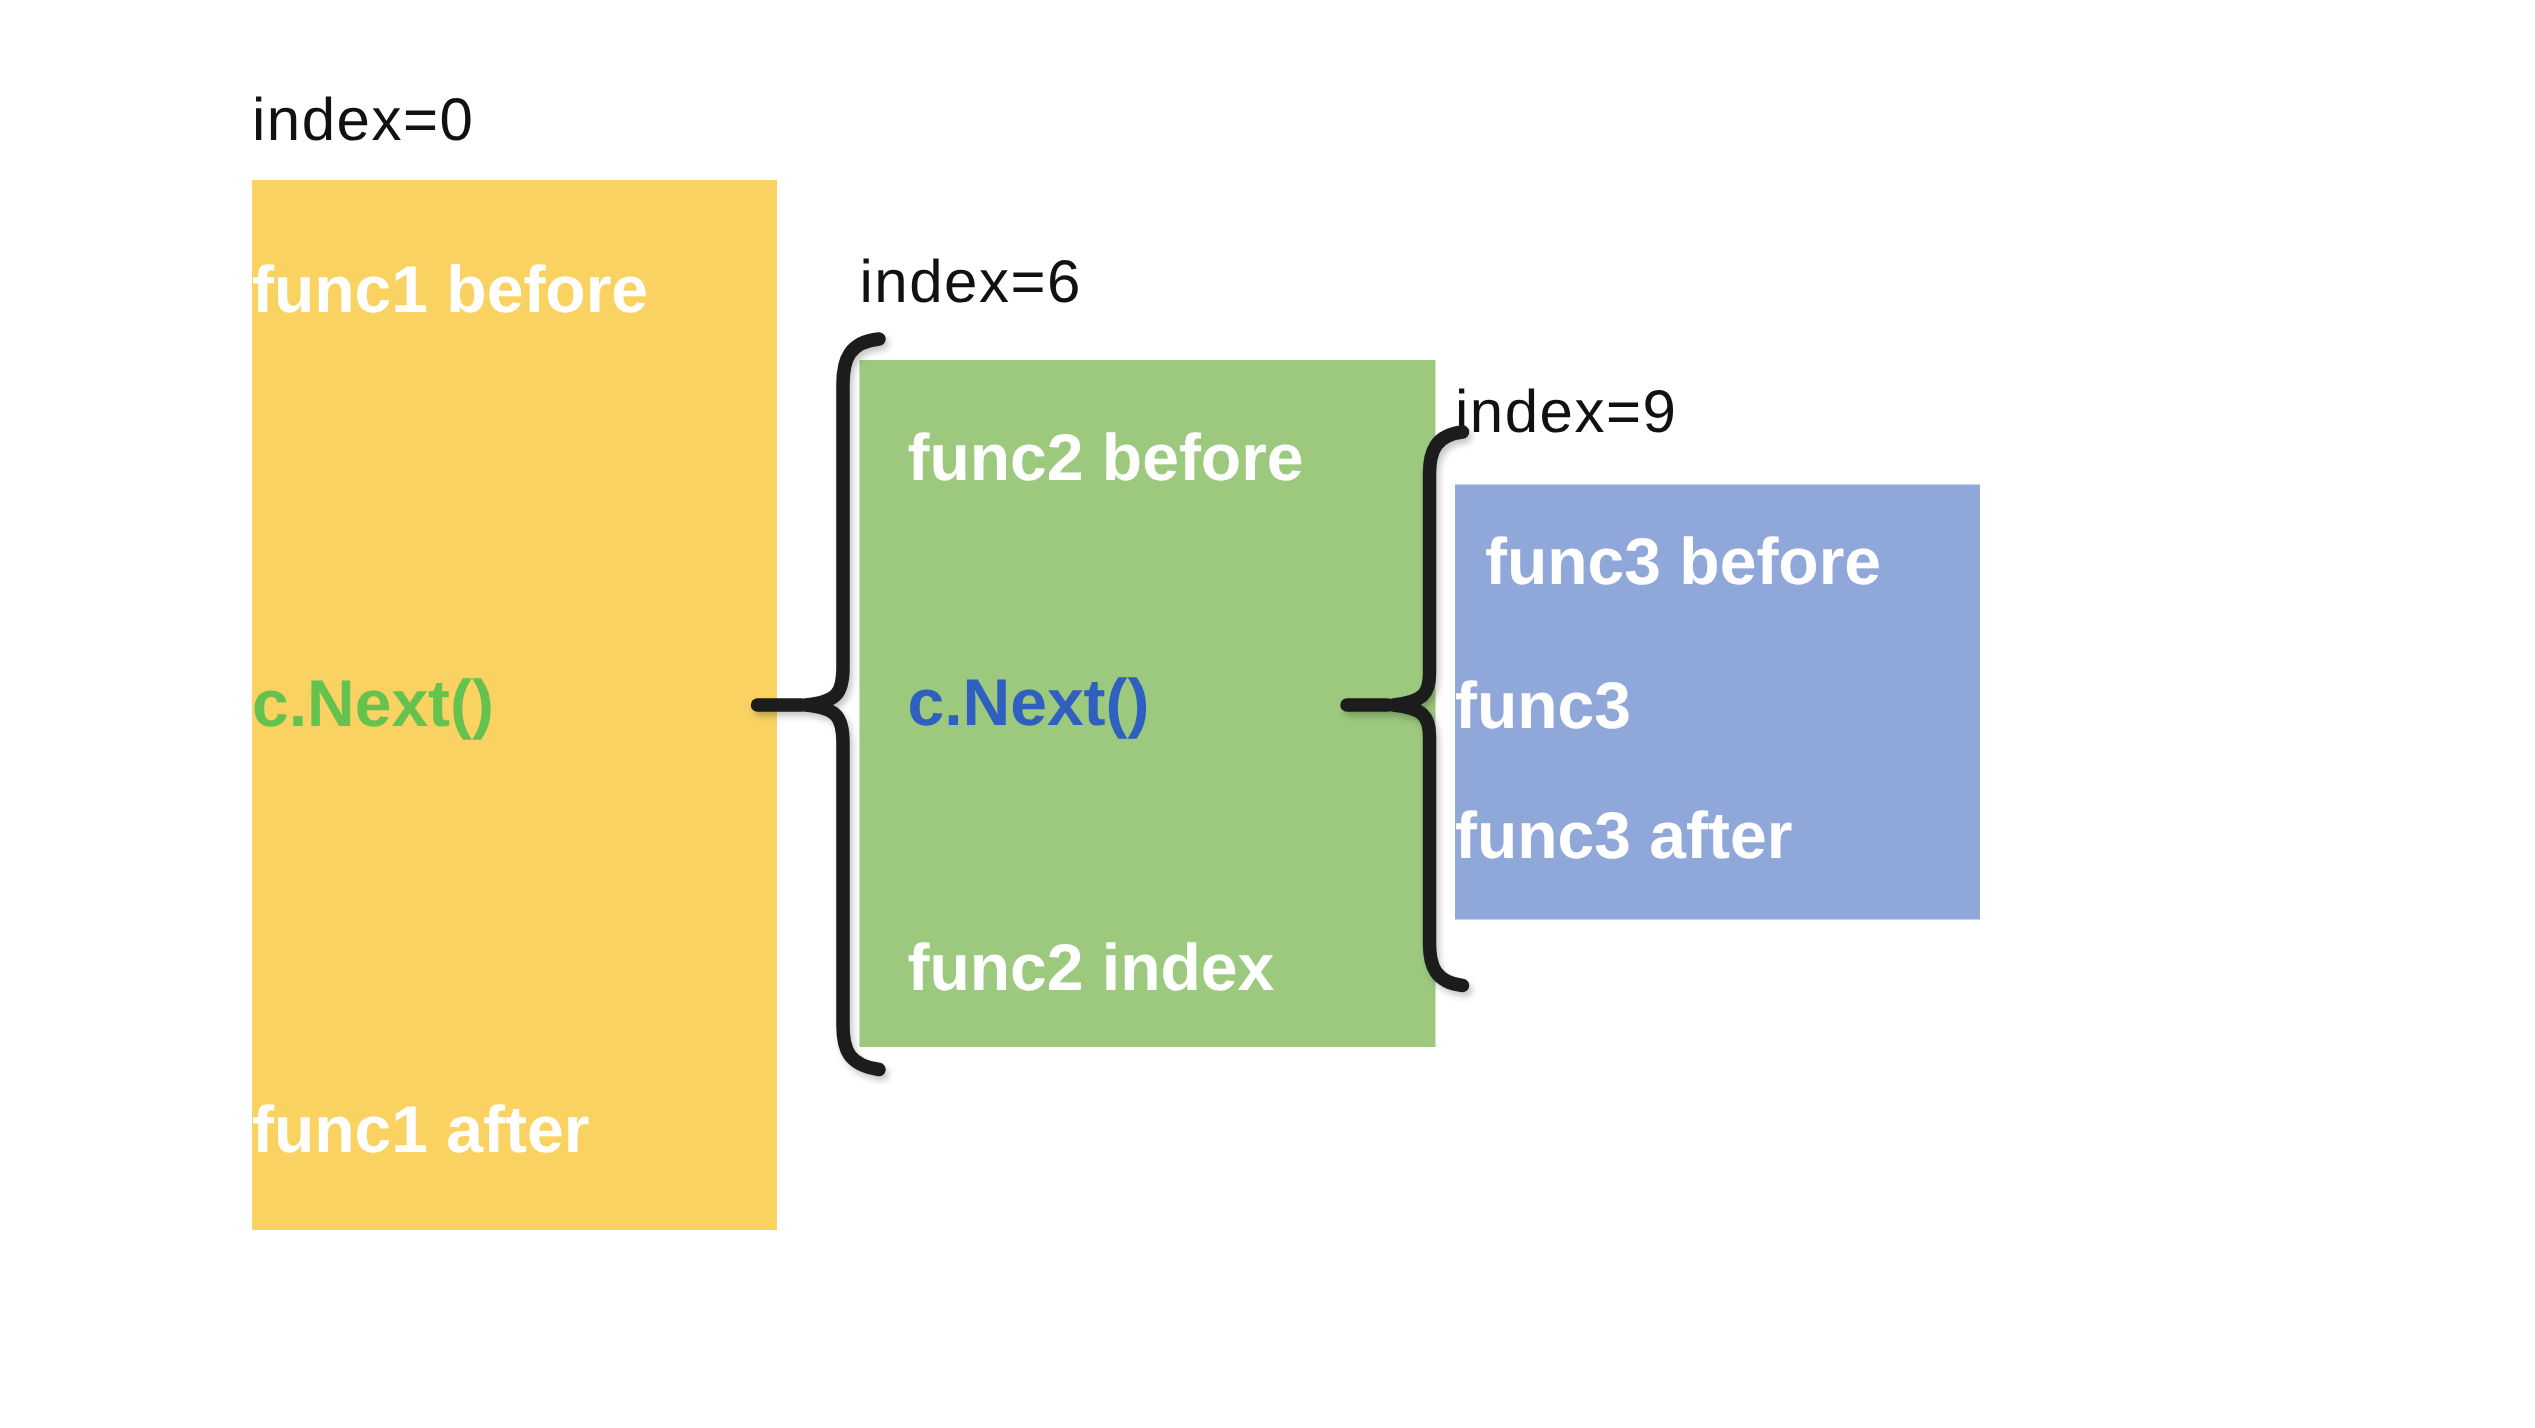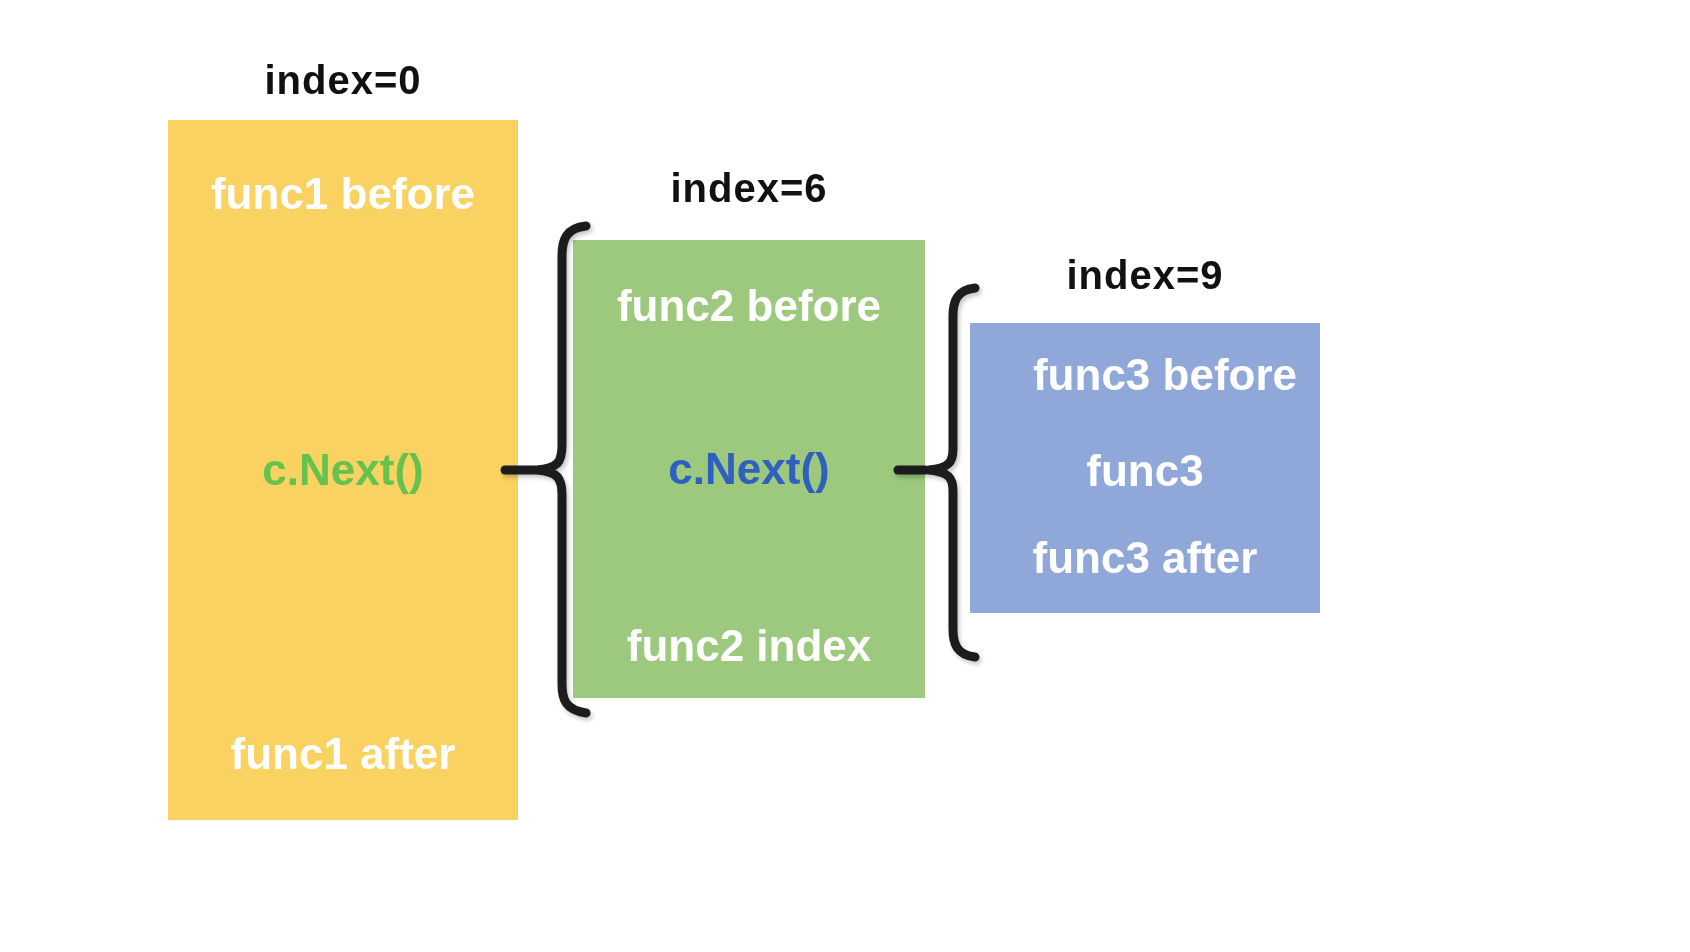--- a/index.html
+++ b/index.html
@@ -10,41 +10,40 @@
   }
   .canvas {
     position: relative;
     width: 1690px;
     height: 952px;
     background: #ffffff;
     overflow: hidden;
   }
   .index-label {
     position: absolute;
-    text-align: center;
     font-size: 40px;
-    font-weight: 700;
+    font-weight: 400;
     color: #111111;
     letter-spacing: 1px;
   }
   .label-0 { left: 168px; top: 58px;  width: 350px; }
   .label-1 { left: 573px; top: 166px; width: 352px; }
   .label-2 { left: 970px; top: 253px; width: 350px; }
 
   .box {
     position: absolute;
   }
   .box-0 { left: 168px; top: 120px; width: 350px; height: 700px; }
   .box-1 { left: 573px; top: 240px; width: 352px; height: 458px; }
   .box-2 { left: 970px; top: 323px; width: 350px; height: 290px; }
 
   .line {
     position: absolute;
     width: 100%;
-    text-align: center;
+    text-align: left;
     font-size: 44px;
     font-weight: 700;
     color: #ffffff;
     line-height: 52px;
   }
   .box-0 .top    { top: 48px; }
   .box-0 .mid    { top: 50%; transform: translateY(-50%); }
   .box-0 .bottom { bottom: 40px; }
 
   .box-1 .top    { top: 40px; }
@@ -80,21 +79,21 @@
   <div class="index-label label-0">index=0</div>
   <div class="index-label label-1">index=6</div>
   <div class="index-label label-2">index=9</div>
 
   <div class="box box-0" style="background-color: rgb(249, 210, 98);">
     <div class="line top">func1 before</div>
     <div class="line mid" style="color: rgb(101, 194, 78);">c.Next()</div>
     <div class="line bottom">func1 after</div>
   </div>
 
-  <div class="box box-1" style="background-color: rgb(156, 201, 126);">
+  <div class="box box-1" style="background-color: rgb(156, 201, 126); padding-left: 32px;">
     <div class="line top">func2 before</div>
     <div class="line mid" style="color: rgb(47, 95, 191);">c.Next()</div>
     <div class="line bottom">func2 index</div>
   </div>
 
   <div class="box box-2" style="background-color: rgb(144, 167, 218);">
     <div class="line l1">func3 before</div>
     <div class="line l2" style="color: rgb(255, 255, 255);">func3</div>
     <div class="line l3">func3 after</div>
   </div>

